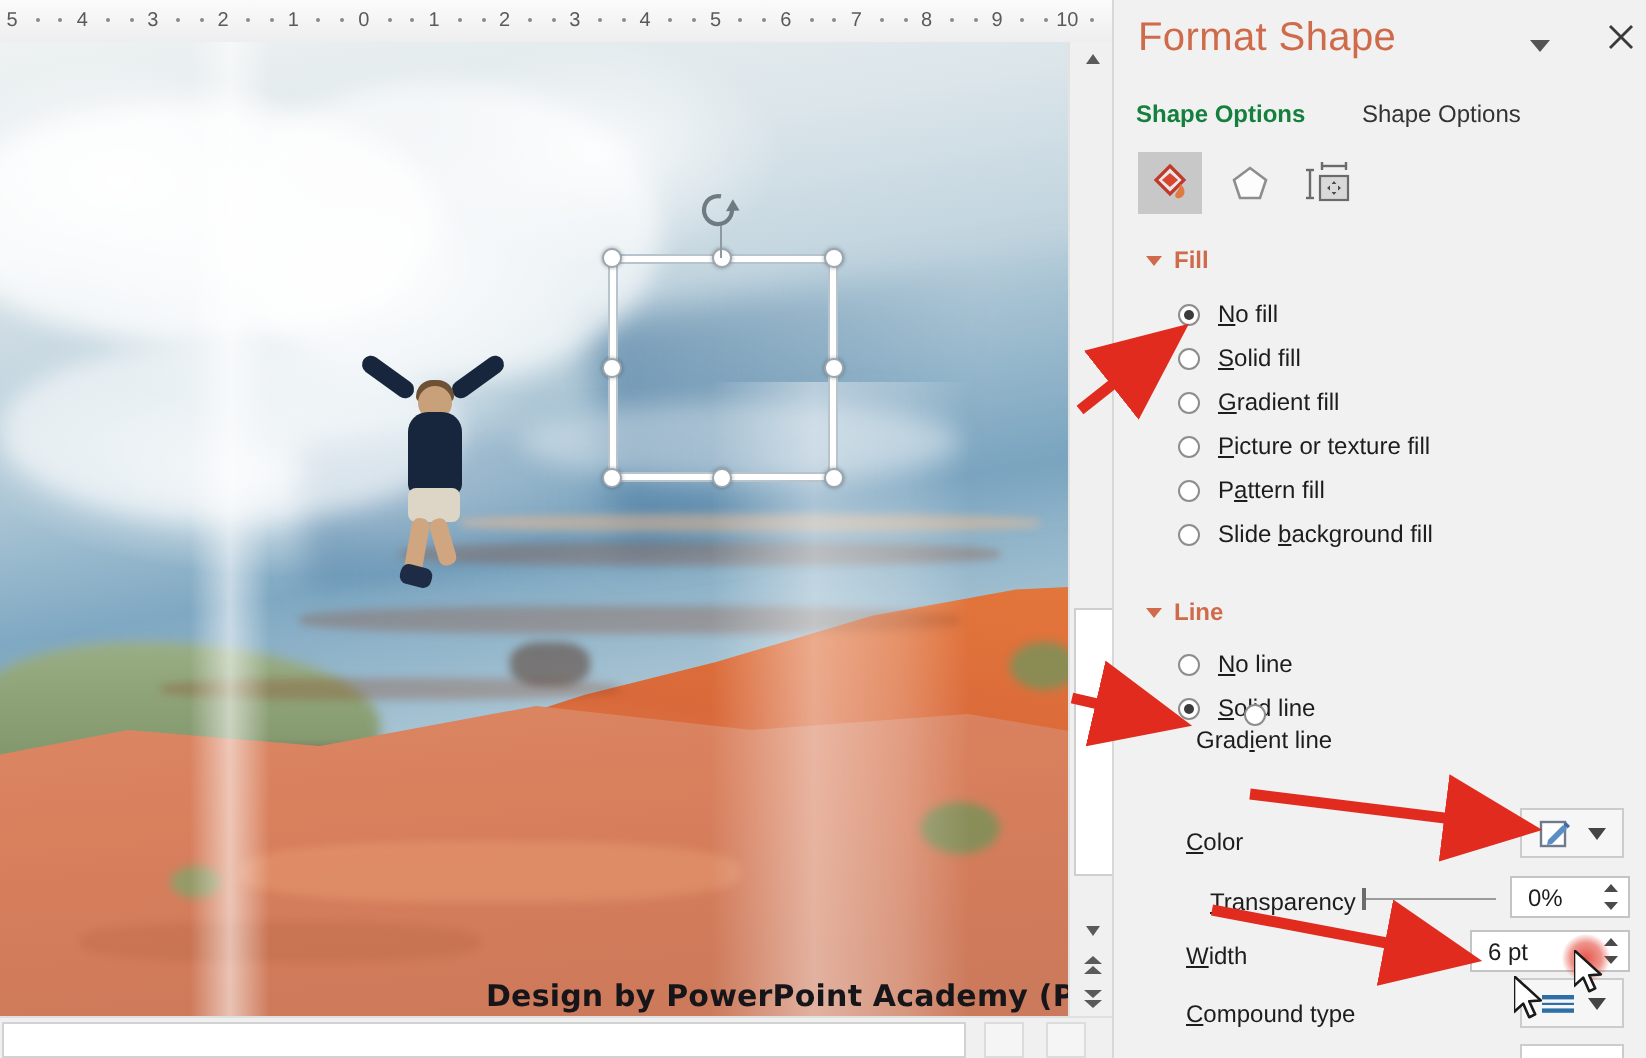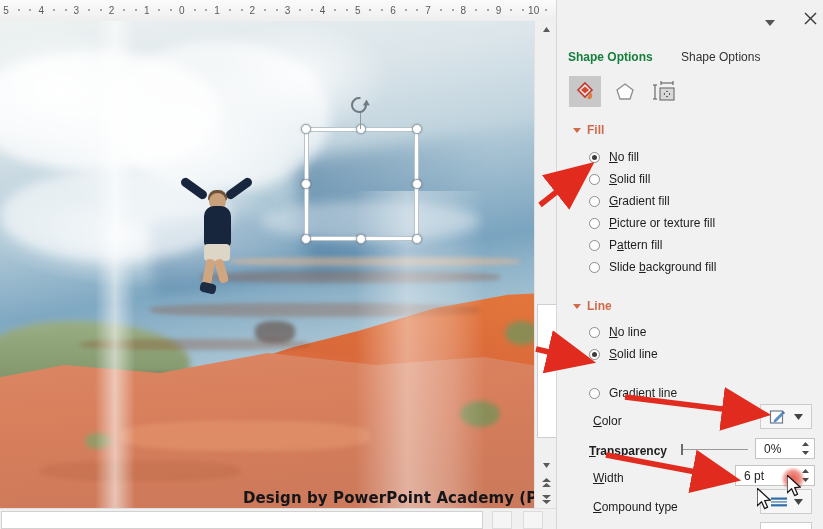--- a/index.html
+++ b/index.html
@@ -372,20 +372,21 @@
     </div>
   </div>
 
   <div class="hscroll">
     <div class="hs-thumb"></div>
     <div class="hs-box" style="left:492px;"></div>
     <div class="hs-box" style="left:523px;"></div>
   </div>
 
   <div class="panel">
+    <div class="panel-title">Format Shape</div>
 
     <div class="panel-dd">
       <svg width="20" height="16" viewBox="0 0 20 16">
         <polygon points="5,6 15,6 10,12" fill="#555"></polygon>
       </svg>
     </div>
     <div class="panel-close">
       <svg width="13" height="13" viewBox="0 0 13 13">
         <line x1="1" y1="1" x2="12" y2="12" stroke="#3a3a3a" stroke-width="1.4"></line>
         <line x1="12" y1="1" x2="1" y2="12" stroke="#3a3a3a" stroke-width="1.4"></line>
@@ -458,38 +459,38 @@
       <div class="sec-head" style="left:30px;top:181px;">Line</div>
 
       <div class="radio-row" style="left:32px;top:203px;">
         <span class="radio"></span>
         <span class="rlabel"><span class="u">N</span>o line</span>
       </div>
       <div class="radio-row" style="left:32px;top:225px;">
         <span class="radio on"></span>
         <span class="rlabel"><span class="u">S</span>olid line</span>
       </div>
-      <div class="radio-row" style="left:32px;top:264px;">
+      <div class="radio-row" style="left:32px;top:234px;flex-direction:column;">
         <span class="radio"></span>
         <span class="rlabel">Grad<span class="u">i</span>ent line</span>
       </div>
 
       <div class="field-label" style="left:36px;top:296px;"><span class="u">C</span>olor</div>
       <div class="btnbox" style="left:203px;top:286px;width:52px;height:25px;">
         <svg width="20" height="16" viewBox="0 0 20 16">
           <rect x="1.5" y="2" width="12" height="12" fill="#ffffff" stroke="#6d7b8d" stroke-width="1.2"></rect>
           <path d="M5,11 L12.5,3.5 L14.5,5.5 L7,13 L4.5,13.5 Z" fill="#5b8ec4"></path>
           <path d="M12.8,3.2 L14.8,5.2 L16,4 L14,2 Z" fill="#3c6ea5"></path>
         </svg>
         <svg width="9" height="6" viewBox="0 0 9 6" style="margin-left:5px;">
           <polygon points="0,0 9,0 4.5,6" fill="#444"></polygon>
         </svg>
       </div>
 
-      <div class="field-label" style="left:32px;top:326px;font-weight:bold;"><span class="u">T</span>ransparency</div>
+      <div class="field-label" style="left:48px;top:326px;"><span class="u">T</span>ransparency</div>
       <div class="slider-track" style="left:125px;top:331px;width:66px;"></div>
       <div class="slider-knob" style="left:124px;top:326px;"></div>
       <div class="spin" style="left:198px;top:320px;width:60px;">
         <span class="val">0%</span>
         <span class="spin-arrows">
           <svg width="7" height="4" viewBox="0 0 7 4">
               <polygon points="3.5,0 7,4 0,4" fill="#4a4a4a"></polygon>
             </svg>
           <svg width="7" height="4" viewBox="0 0 7 4">
               <polygon points="0,0 7,0 3.5,4" fill="#4a4a4a"></polygon>

